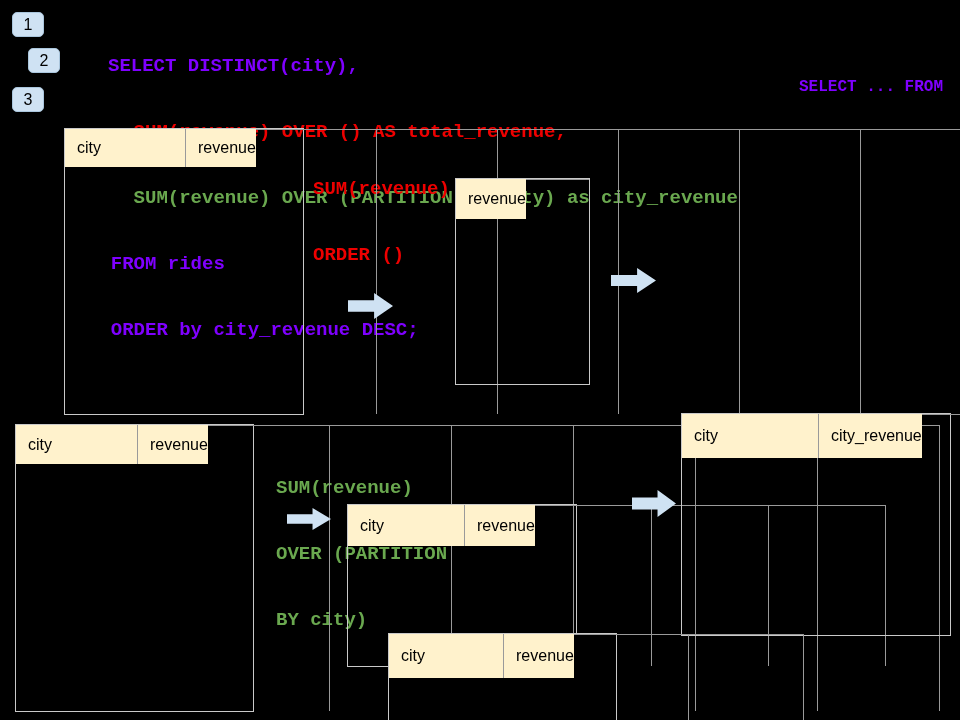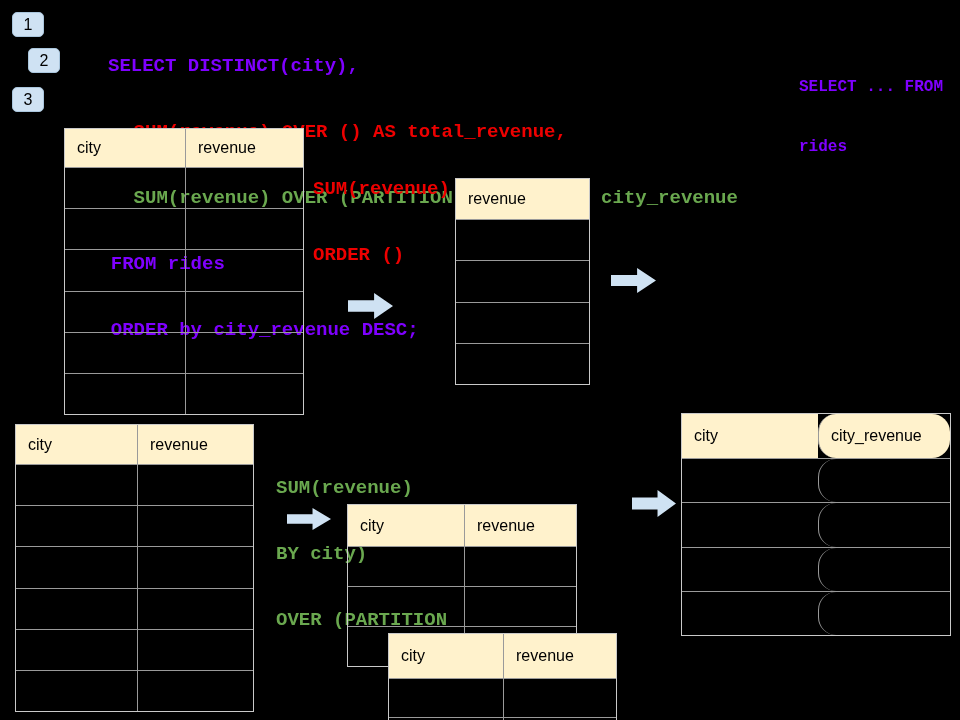--- a/index.html
+++ b/index.html
@@ -27,21 +27,21 @@
   .arrow{
     position:absolute;background:var(--blue);
     clip-path:polygon(0% 28%,58% 28%,58% 0%,100% 50%,58% 100%,58% 72%,0% 72%);
   }
   .a1{left:348px;top:293px;width:45px;height:26px;}
   .a2{left:611px;top:268px;width:45px;height:25px;}
   .a3{left:287px;top:508px;width:44px;height:22px;}
   .a4{left:632px;top:490px;width:44px;height:27px;}
   
   .tbl{
-    position:absolute;display:flex;flex-direction:column;box-sizing:border-box;
+    position:absolute;display:flex;box-sizing:border-box;
     border:1px solid var(--outer);
   }
   .thead{display:flex;flex:none;}
   .tr{display:flex;flex:1;border-top:1px solid var(--line);}
   .th{
     background:var(--cream);color:#000;font-size:16px;
     display:flex;align-items:center;padding-left:12px;box-sizing:border-box;
   }
   .td{box-sizing:border-box;}
   .th + .th,.td + .td{border-left:1px solid var(--line);}
@@ -60,53 +60,52 @@
   .t4 .thead{height:41px;}
   .t4 .th:first-child,.t4 .td:first-child{width:116px;flex:none;}
   .t4 .th:last-child,.t4 .td:last-child{flex:1;}
   .t5{left:388px;top:633px;width:229px;height:124px;background:#000;z-index:2;}
   .t5 .thead{height:44px;}
   .t5 .th:first-child,.t5 .td:first-child{width:114px;flex:none;}
   .t5 .th:last-child,.t5 .td:last-child{flex:1;}
   .t6{left:681px;top:413px;width:270px;height:223px;}
   .t6 .thead{height:44px;}
   .t6 .th:first-child,.t6 .td:first-child{width:136px;flex:none;}
-  .t6 .th:last-child,.t6 .td:last-child{flex:1;border-radius:18px;}
+  .t6 .th:last-child,.t6 .td:last-child{flex:1;}
 </style>
 </head>
 <body>
 
 <div class="stage">
 
   <div class="badge b1">1</div>
   <div class="badge b2">2</div>
   <div class="badge b3">3</div>
 
   <div class="code code-main">
     <div style="color: var(--purple); margin-left: 20px;">SELECT DISTINCT(city),</div>
     <div style="color: var(--red);">    SUM(revenue) OVER () AS total_revenue,</div>
     <div style="color: var(--green);">    SUM(revenue) OVER (PARTITION BY city) as city_revenue</div>
     <div style="color: var(--purple);">  FROM rides</div>
     <div style="color: var(--purple);">  ORDER by city_revenue DESC;</div>
   </div>
 
   <div class="code code-side" style="color: var(--purple); margin-left: 47px;">
     <div>SELECT ... FROM</div>
-    <div>rides</div>
   </div>
 
   <div class="code ann-total" style="color: var(--red);">
     <div>SUM(revenue)</div>
     <div>ORDER ()</div>
   </div>
 
   <div class="code ann-part" style="color: var(--green);">
     <div>SUM(revenue)</div>
+    <div>OVER (PARTITION</div>
     <div>BY city)</div>
-    <div>OVER (PARTITION</div>
   </div>
 
   <div class="tbl t1">
       <div class="thead">
         <div class="th">city</div>
         <div class="th">revenue</div>
       </div>
       <div class="tr">
         <div class="td"></div>
         <div class="td"></div>

